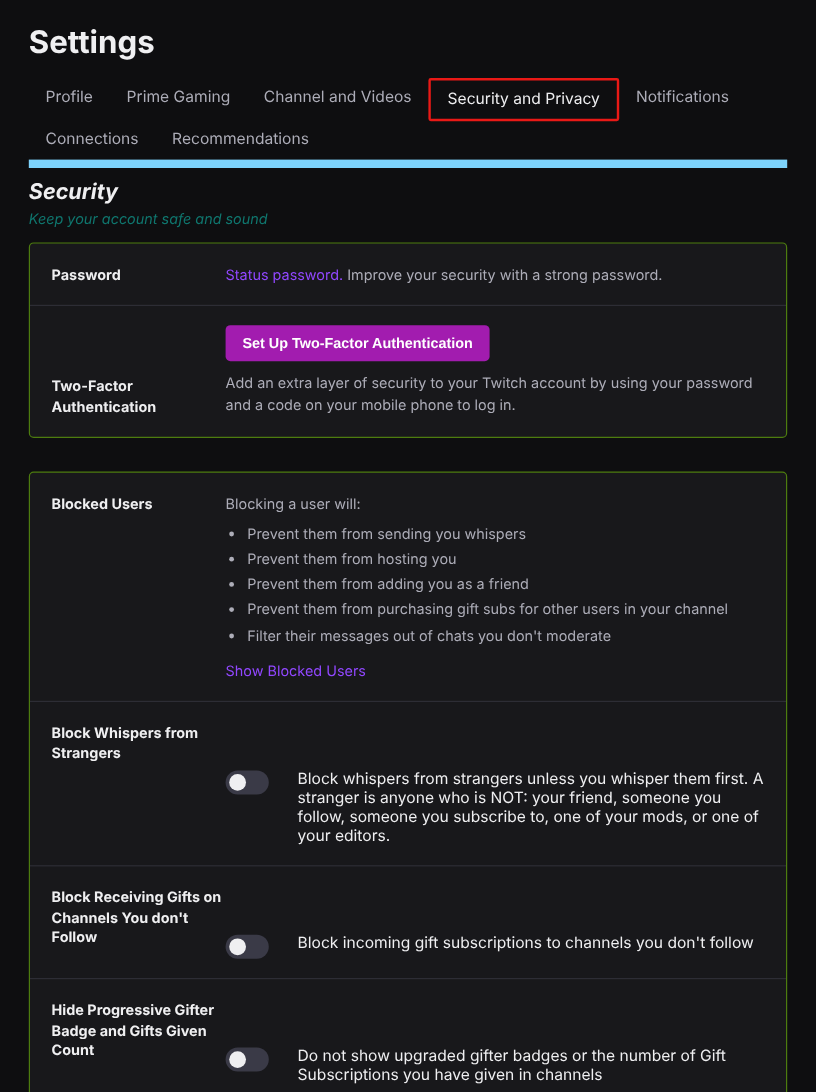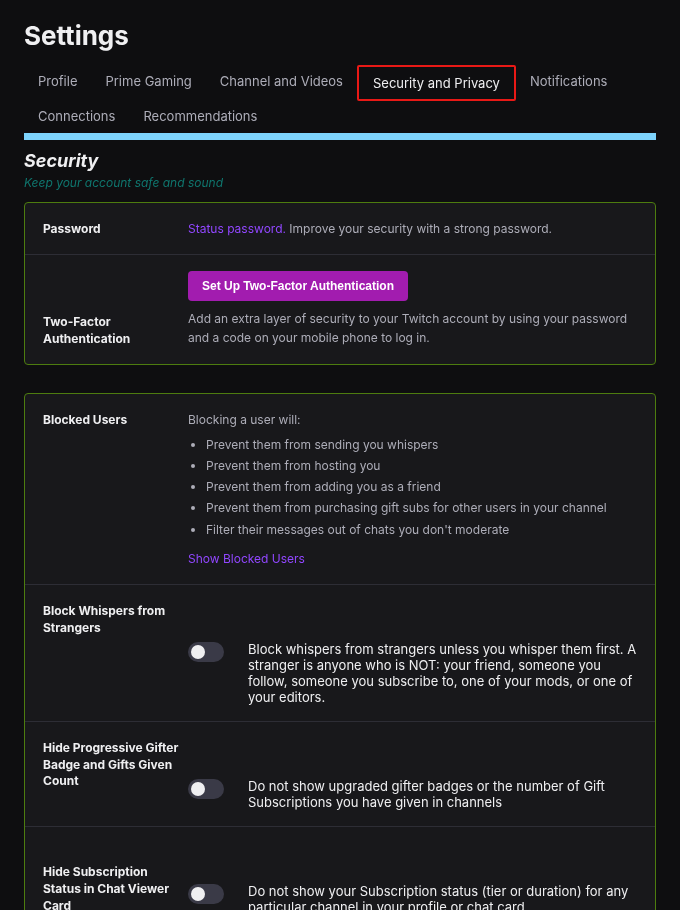--- a/index.html
+++ b/index.html
@@ -222,20 +222,30 @@
       <div class="row-label">Block Whispers from Strangers</div>
       <div class="row-content-with-toggle">
         <label class="toggle toggle-off">
           <input type="checkbox" style="">
           <span class="toggle-slider"></span>
         </label>
         <div>Block whispers from strangers unless you whisper them first. A stranger is anyone who is NOT: your friend, someone you follow, someone you subscribe to, one of your mods, or one of your editors.</div>
       </div>
     </div>
 
+    <div class="settings-row">
+      <div class="row-label">Block Receiving Gifts on Channels You don't Follow</div>
+      <div class="row-content-with-toggle">
+        <label class="toggle toggle-off">
+          <input type="checkbox" style="">
+          <span class="toggle-slider"></span>
+        </label>
+        <div>Block incoming gift subscriptions to channels you don't follow</div>
+      </div>
+    </div>
 
     <div class="settings-row">
       <div class="row-label">Hide Progressive Gifter Badge and Gifts Given Count</div>
       <div class="row-content-with-toggle">
         <label class="toggle toggle-off">
           <input type="checkbox" style="">
           <span class="toggle-slider"></span>
         </label>
         <div>Do not show upgraded gifter badges or the number of Gift Subscriptions you have given in channels</div>
       </div>

